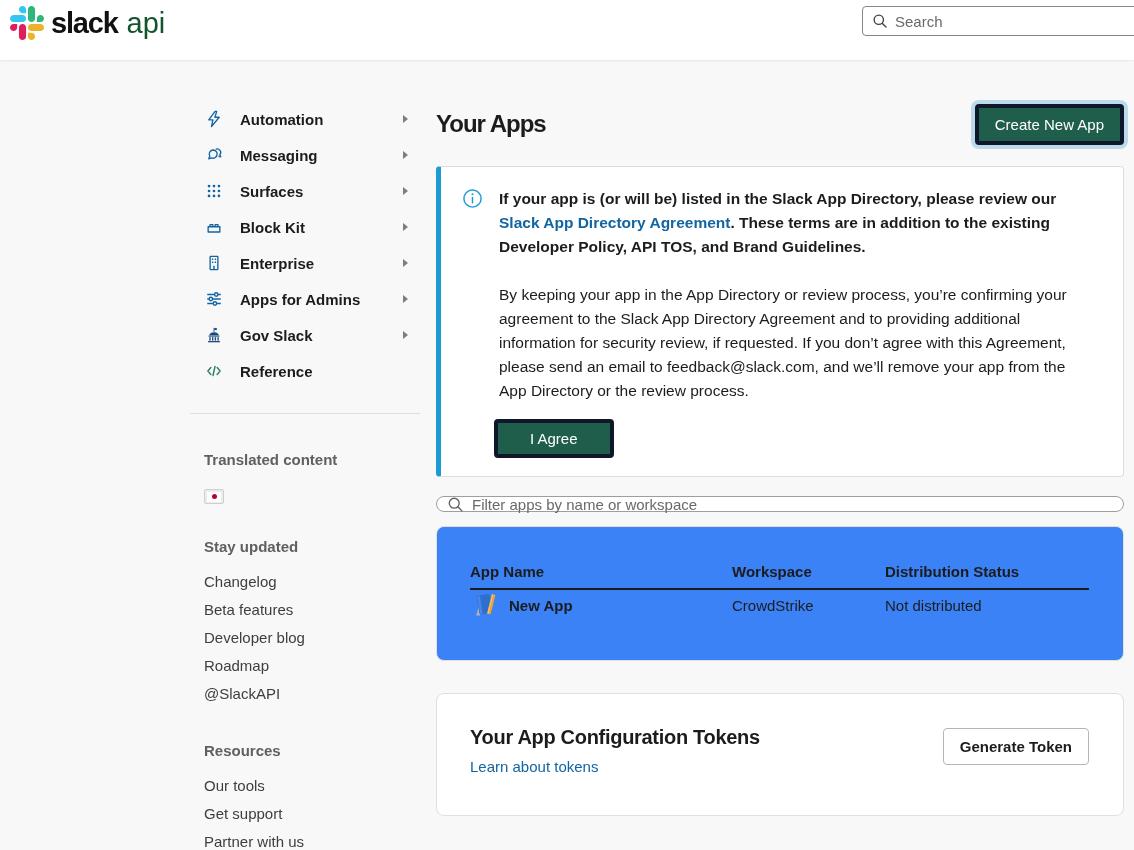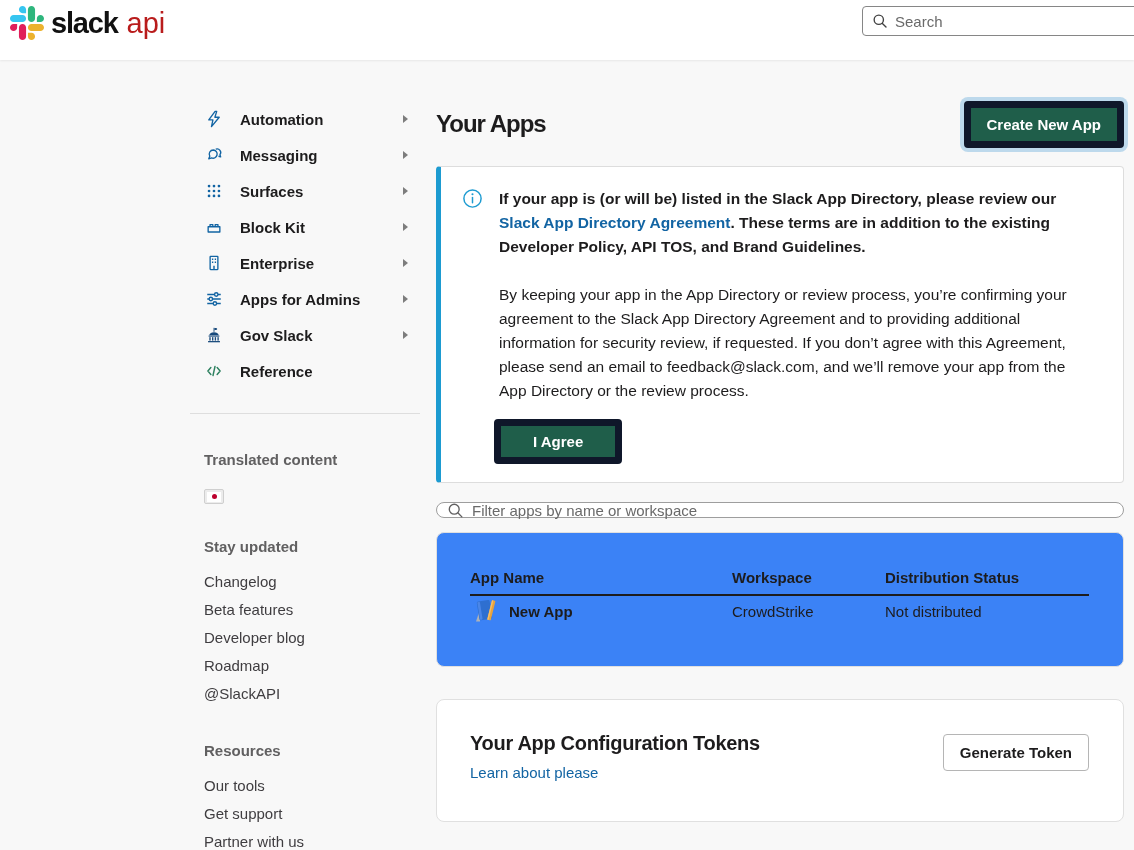--- a/index.html
+++ b/index.html
@@ -6,21 +6,21 @@
   html,body { background:#f8f8f8; }
   body { font-family:"Liberation Sans", sans-serif; color:#1d1c1d; }
   .screen { position:relative; width:1134px; height:850px; overflow:hidden; background:#f8f8f8; }
 
   
   .header { position:absolute; top:0; left:0; width:1134px; height:60px; background:#fff;
             box-shadow:0 1px 2px rgba(0,0,0,0.07); z-index:5; }
   .logo { position:absolute; left:10px; top:6px; display:flex; align-items:center; gap:7px; }
   .logo-mark { width:34px; height:34px; }
   .logo-word { font-size:29px; font-weight:800; letter-spacing:-1.2px; color:#111; }
-  .logo-suffix { font-size:29px; font-weight:300; letter-spacing:0; color:#b91c1c; margin-left:2px; }
+  .logo-suffix { font-size:29px; font-weight:300; letter-spacing:0; color:#14532d; margin-left:2px; }
   .search-box { position:absolute; left:862px; top:6px; width:300px; height:30px; background:#fff;
                 border:1px solid #868686; border-radius:4px; display:flex; align-items:center; padding:0 9px; gap:7px; }
   .search-box input { border:none; outline:none; font-size:15px; width:200px; color:#1d1c1d; background:transparent;
                       font-family:"Liberation Sans", sans-serif; }
   .search-box input::placeholder { color:#696969; }
 
   
   .sidebar { position:absolute; left:190px; top:101px; width:230px; }
   .nav-item { display:flex; align-items:center; height:36px; padding:0 12px 0 14px; cursor:pointer; }
   .nav-icon { width:20px; display:flex; justify-content:center; margin-right:16px; flex:none; }
@@ -37,21 +37,21 @@
                        border-radius:50%; background:#bc002d; }
   .h-stay { margin-top:34px; }
   .h-resources { margin-top:34px; }
   .side-links { list-style:none; margin-top:13px; }
   .side-links li { height:28px; line-height:28px; padding-left:14px; font-size:15px; color:#3f3d40; cursor:pointer; }
 
   
   .main { position:absolute; left:436px; top:100px; width:688px; }
   .title-row { display:flex; align-items:center; justify-content:space-between; height:48px; }
   .page-title { font-size:24px; font-weight:700; letter-spacing:-1px; color:#1d1c1d; }
-  .btn-green { background:#1f5e4a; color:#fff; font-weight:700; font-size:15px; border:7px solid #0f172a;
+  .btn-green { background:#1f5e4a; color:#fff; font-weight:400; font-size:15px; border:4px solid #0f172a;
                border-radius:4px; padding:8px 16px; cursor:pointer; font-family:"Liberation Sans", sans-serif; }
   .btn-create { box-shadow:0 0 0 4px #bdd9ec; }
 
   .notice { margin-top:18px; background:#fff; border:1px solid #ddd; border-left:5px solid #1d9bd1;
             border-radius:4px; padding:20px 28px 14px 22px; position:relative; }
   .notice-icon { position:absolute; left:21px; top:21px; }
   .notice p { margin-left:36px; font-size:15.5px; line-height:24px; color:#1d1c1d; }
   .notice .p1 { font-weight:700; }
   .notice .p2 { margin-top:24px; font-weight:400; }
   .inline-link { color:#1264a3; text-decoration:none; cursor:pointer; }
@@ -290,18 +290,18 @@
             </td>
             <td>CrowdStrike</td>
             <td>Not distributed</td>
           </tr>
         </tbody>
       </table>
     </div>
 
     <div class="tokens-card">
       <div class="tokens-title">Your App Configuration Tokens</div>
-      <a class="tokens-link">Learn about please</a>
+      <a class="tokens-link">Learn about tokens</a>
       <button class="btn-generate">Generate Token</button>
     </div>
 
   </div>
 </div>
 
 </body></html>

